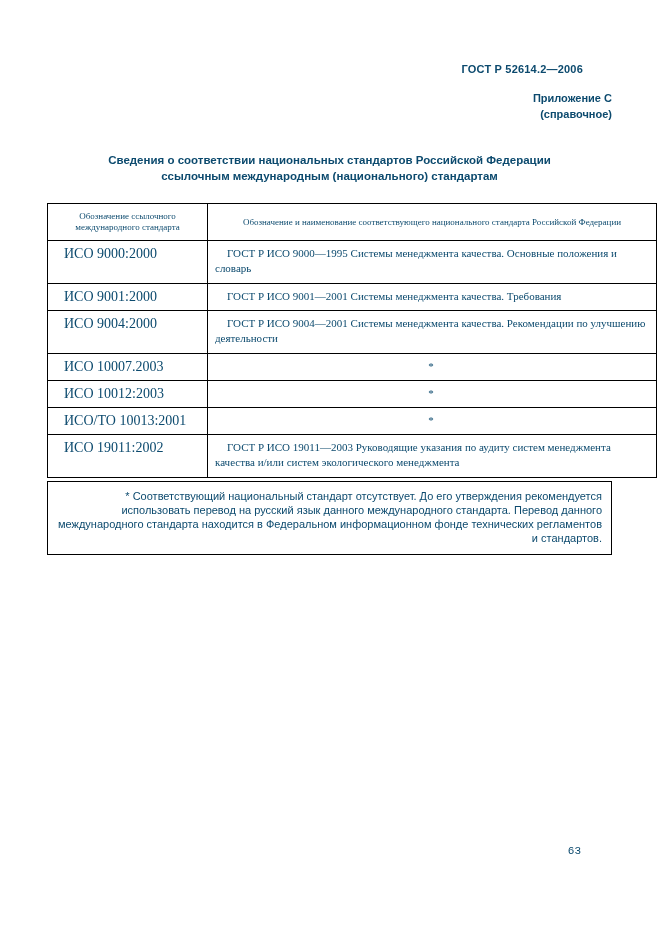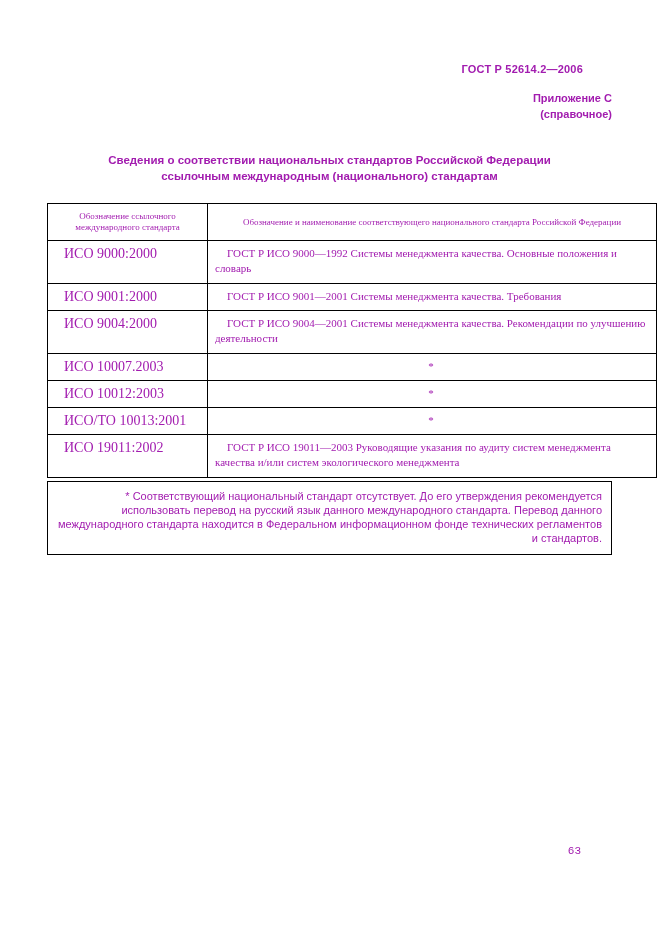--- a/index.html
+++ b/index.html
@@ -2,21 +2,21 @@
 <html><head>
 <meta charset="utf-8">
 <style>
   * { margin: 0; padding: 0; box-sizing: border-box; }
   html, body { background: #ffffff; }
   .page {
     position: relative;
     width: 661px;
     height: 936px;
     background: #ffffff;
-    color: #a21caf;
+    color: #0c4a6e;
     font-family: "Liberation Sans", sans-serif;
     overflow: hidden;
   }
   .doc-number {
     position: absolute;
     top: 63px;
     right: 78px;
     font-size: 11px;
     font-weight: bold;
     letter-spacing: 0.2px;
@@ -123,21 +123,21 @@
     <table class="std-table">
       <thead>
         <tr>
           <th class="col1">Обозначение ссылочного международного стандарта</th>
           <th>Обозначение и наименование соответствующего национального стандарта Российской Федерации</th>
         </tr>
       </thead>
       <tbody>
         <tr class="r-tall">
           <td class="cell-intl">ИСО 9000:2000</td>
-          <td class="cell-nat indent">ГОСТ Р ИСО 9000—1992 Системы менеджмента качества. Основные положения и словарь</td>
+          <td class="cell-nat indent">ГОСТ Р ИСО 9000—1995 Системы менеджмента качества. Основные положения и словарь</td>
         </tr>
         <tr class="r-med">
           <td class="cell-intl">ИСО 9001:2000</td>
           <td class="cell-nat indent">ГОСТ Р ИСО 9001—2001 Системы менеджмента качества. Требования</td>
         </tr>
         <tr class="r-tall">
           <td class="cell-intl">ИСО 9004:2000</td>
           <td class="cell-nat indent">ГОСТ Р ИСО 9004—2001 Системы менеджмента качества. Рекомендации по улучшению деятельности</td>
         </tr>
         <tr class="r-short">

